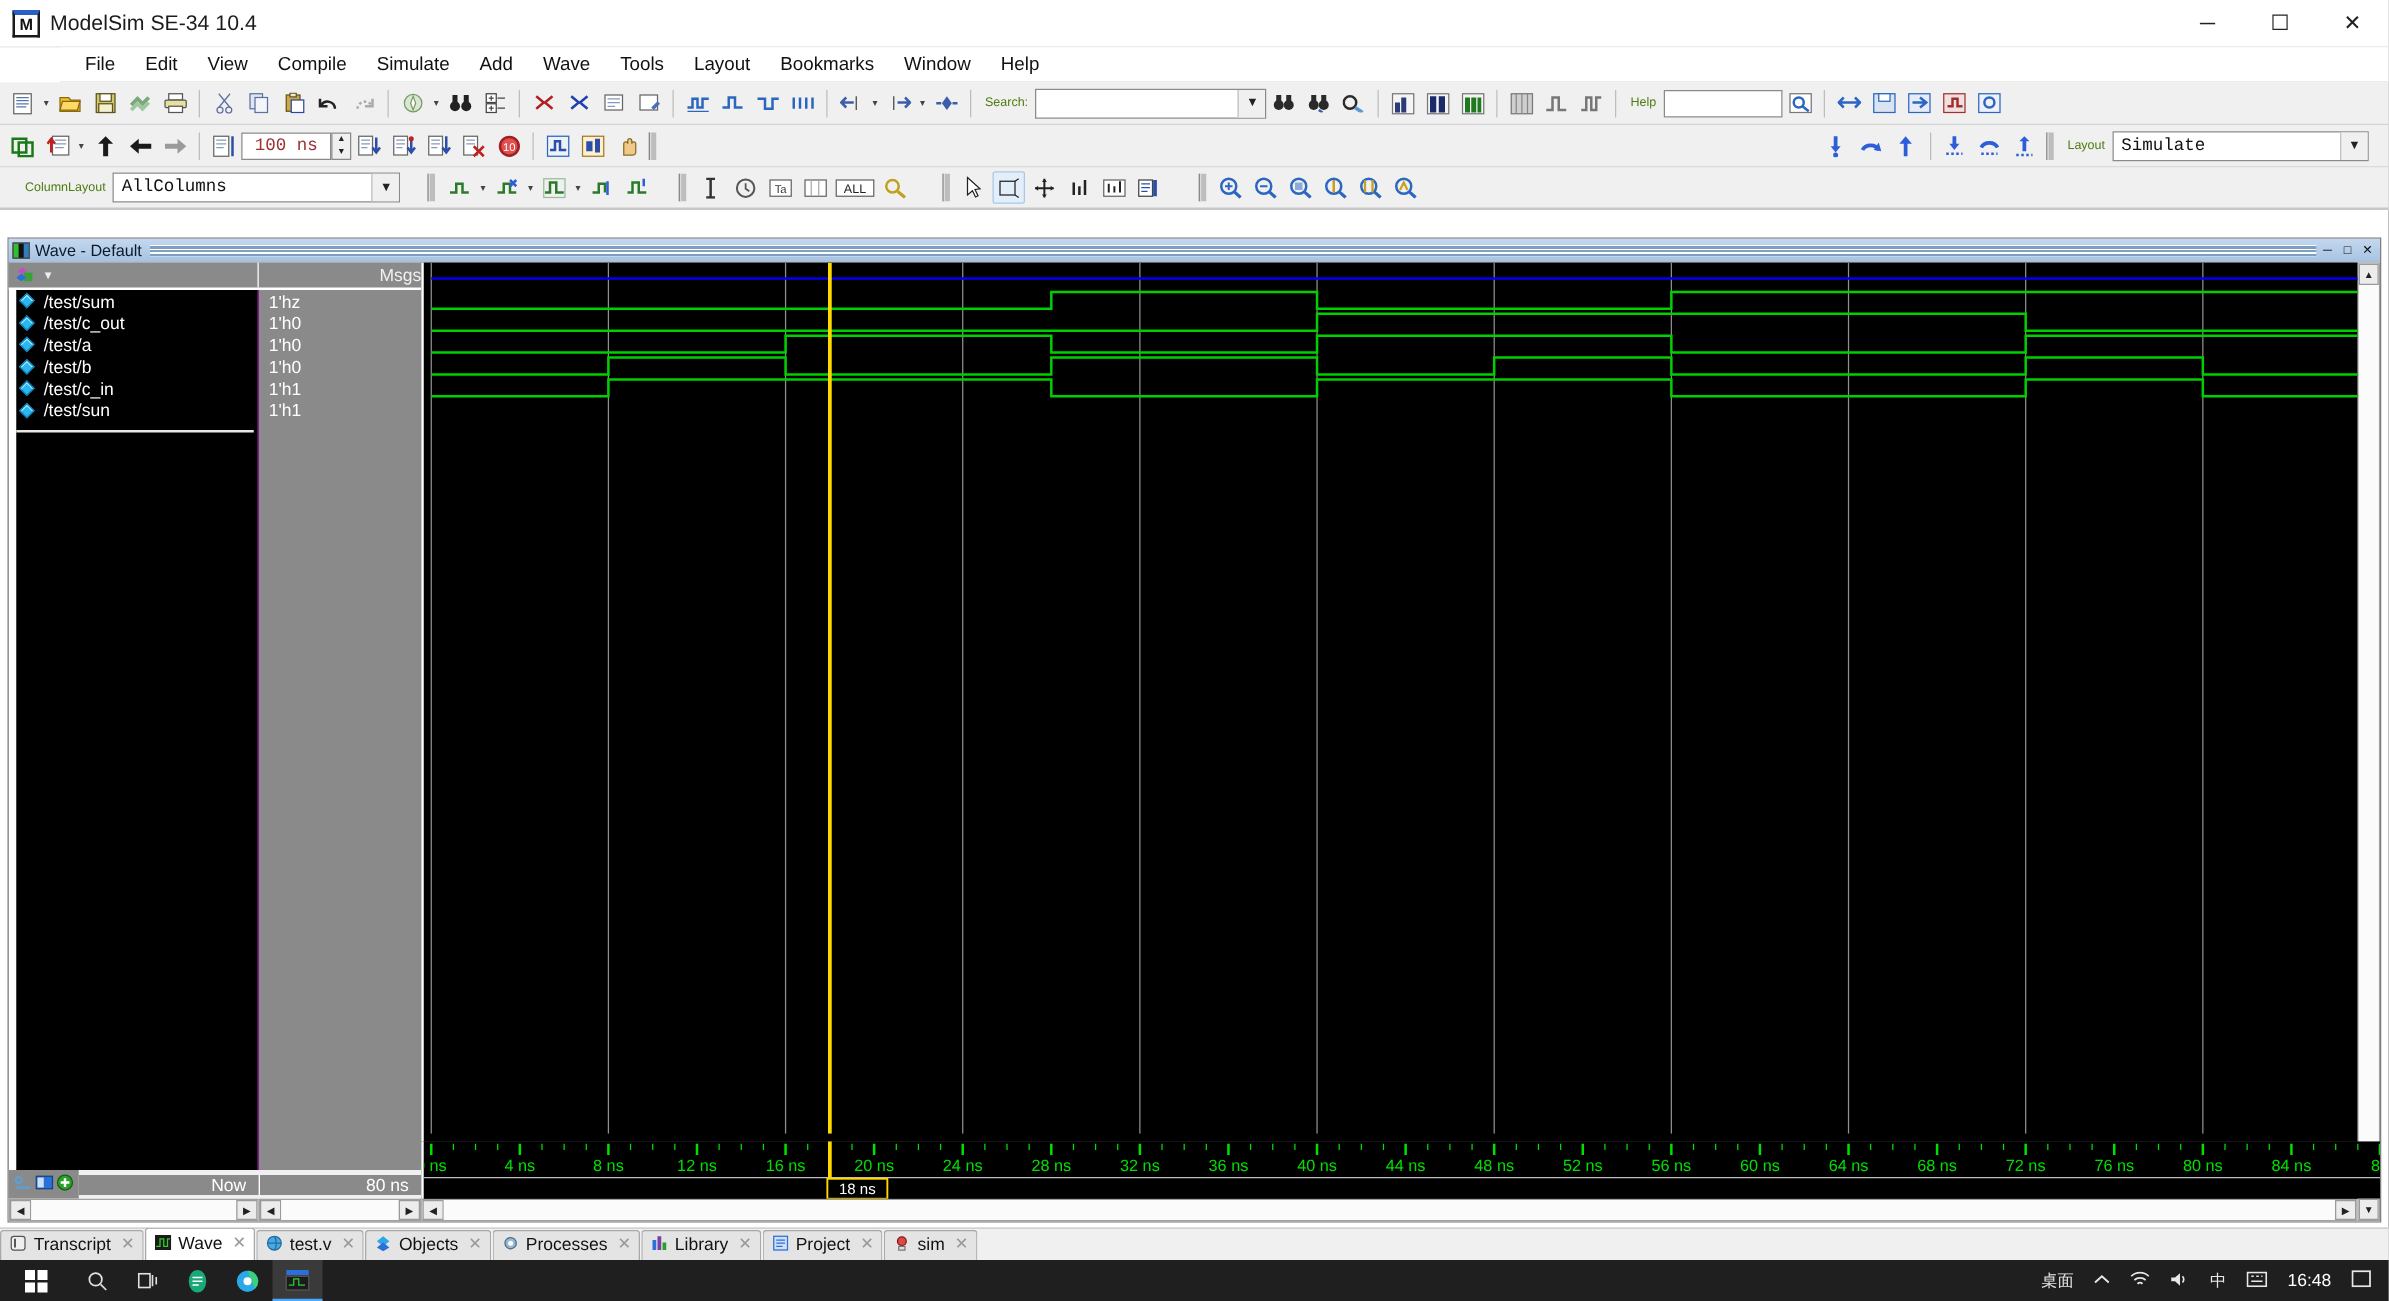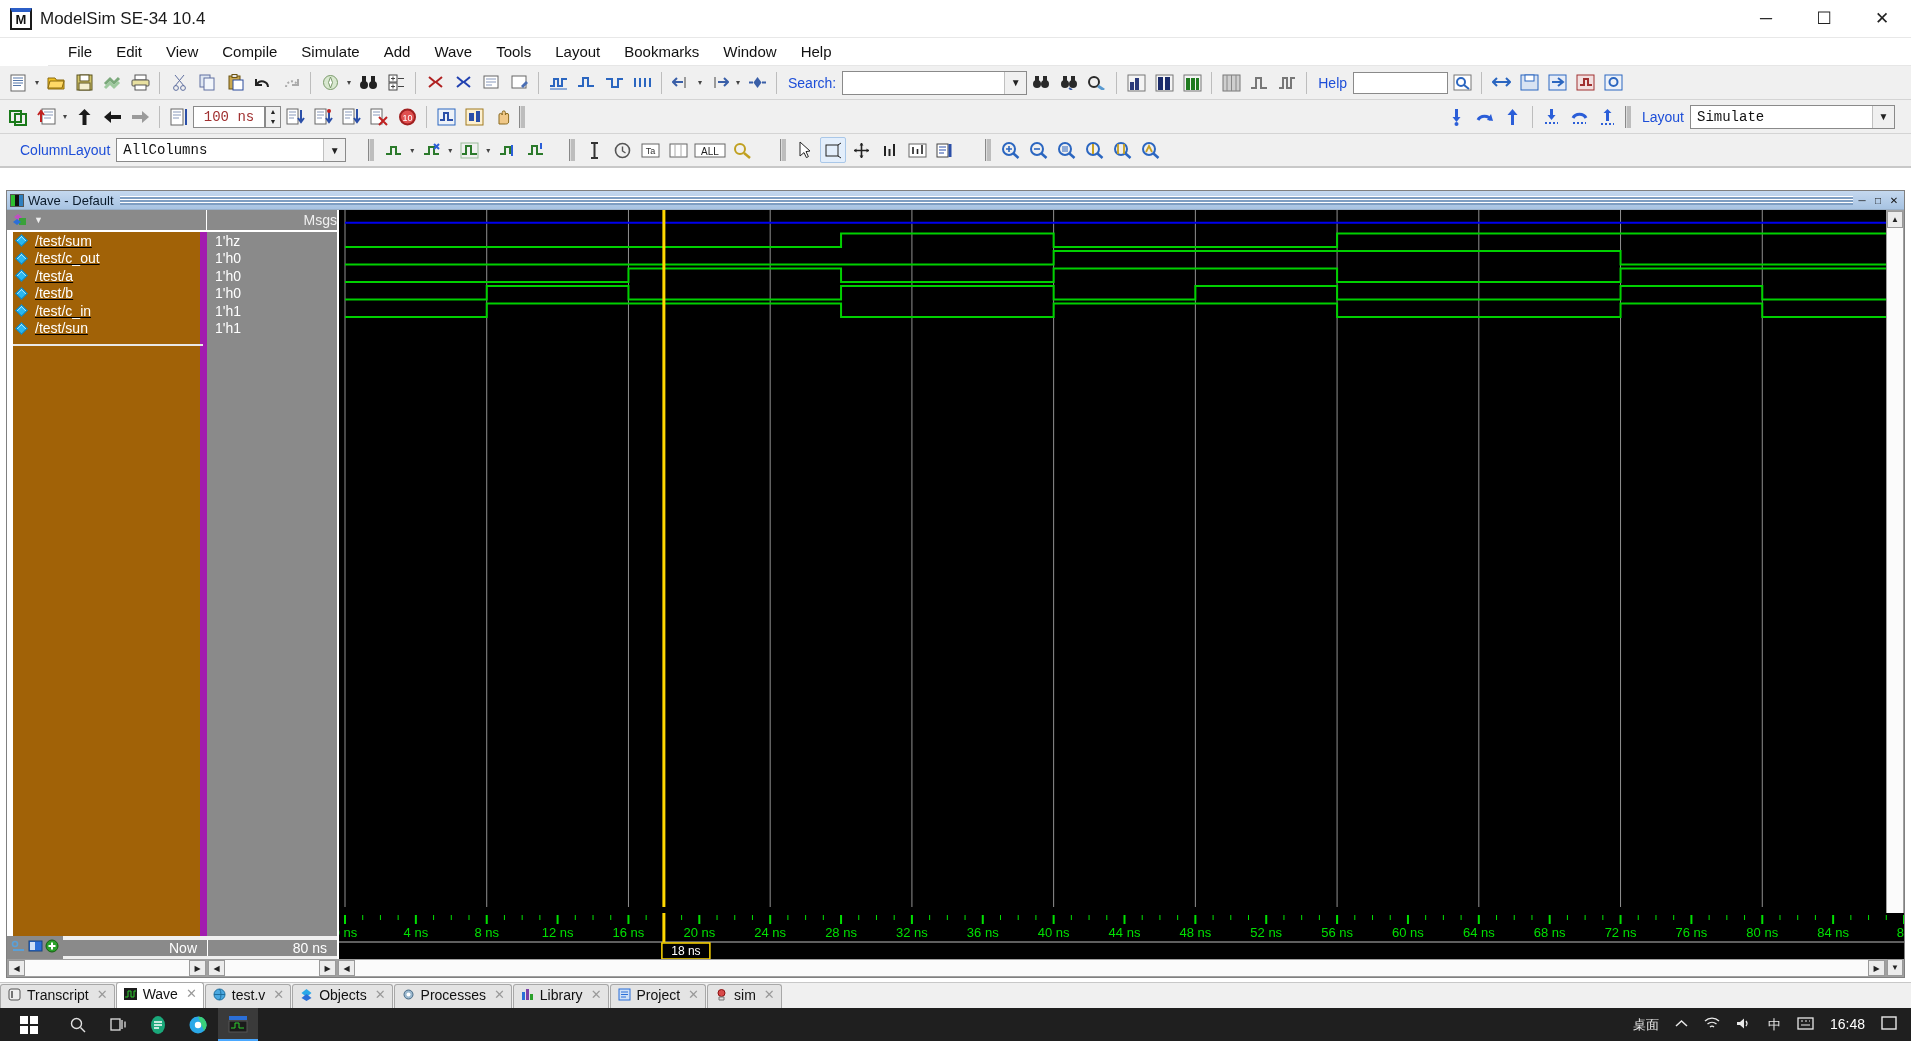--- a/index.html
+++ b/index.html
@@ -52,21 +52,21 @@
     width: 26px; height: 26px; margin: 0 1px;
     display: flex; align-items: center; justify-content: center;
     font-size: 13px; color: #333;
     border: 1px solid transparent; border-radius: 2px;
   }
   .tbtn svg { display: block; }
   .sep { width: 1px; height: 22px; background: #bdbdbd; margin: 0 5px; }
   .caret { font-size: 8px; color: #444; width: 10px; text-align: center; }
   .grp-start { border-left: 2px groove #dcdcdc; padding-left: 4px; margin-left: 3px; }
 
-  .lbl { font-size: 14px; color: #1d4ed8; margin: 0 6px; }
+  .lbl { font-size: 10px; color: #4d7c0f; margin: 0 6px; }
   .txtfield {
     background: #fff; border: 1px solid #8a8a8a;
     height: 22px; font-family: "Liberation Mono", monospace;
     font-size: 14px; padding: 0 7px; color: #111;
     display: flex; align-items: center;
   }
   .combo {
     display: flex; align-items: center;
     border: 1px solid #8a8a8a; background: #fff; height: 24px;
   }
@@ -113,22 +113,22 @@
   .wave-right { flex: 1; display: flex; flex-direction: column; min-width: 0; }
 
   .hdr-row { height: 22px; display: flex; background: #8a8a8a;
              border-bottom: 2px solid #ffffff; }
   .hdr-cell { display: flex; align-items: center; height: 100%;
               color: #f0f0f0; font-size: 14px; }
   .hdr-path { width: 200px; padding-left: 6px; border-right: 1px solid #ffffff; }
   .hdr-val  { width: 130px; justify-content: flex-end; padding-right: 0; }
 
   .sig-list { flex: 1; background: #8a8a8a; display: flex; }
-  .sig-paths { width: 200px; border-right: 7px solid #a21caf;
-               background: #a16207; position: relative; text-decoration: underline; }
+  .sig-paths { width: 200px; border-right: 1px solid #a21caf;
+               background: #000000; position: relative; }
   .sig-vals  { width: 130px; background: #8a8a8a; }
   .sig-row { height: 17.5px; display: flex; align-items: center;
              font-size: 14px; color: #ffffff; }
   .sig-row.path { padding-left: 28px; position: relative; }
   .sig-row.val  { padding-left: 8px; }
   .diamond {
     position: absolute; left: 10px; top: 4px;
     width: 9px; height: 9px; background: #2ab7f0;
     transform: rotate(45deg);
     border: 1px solid #0d7fb5;

